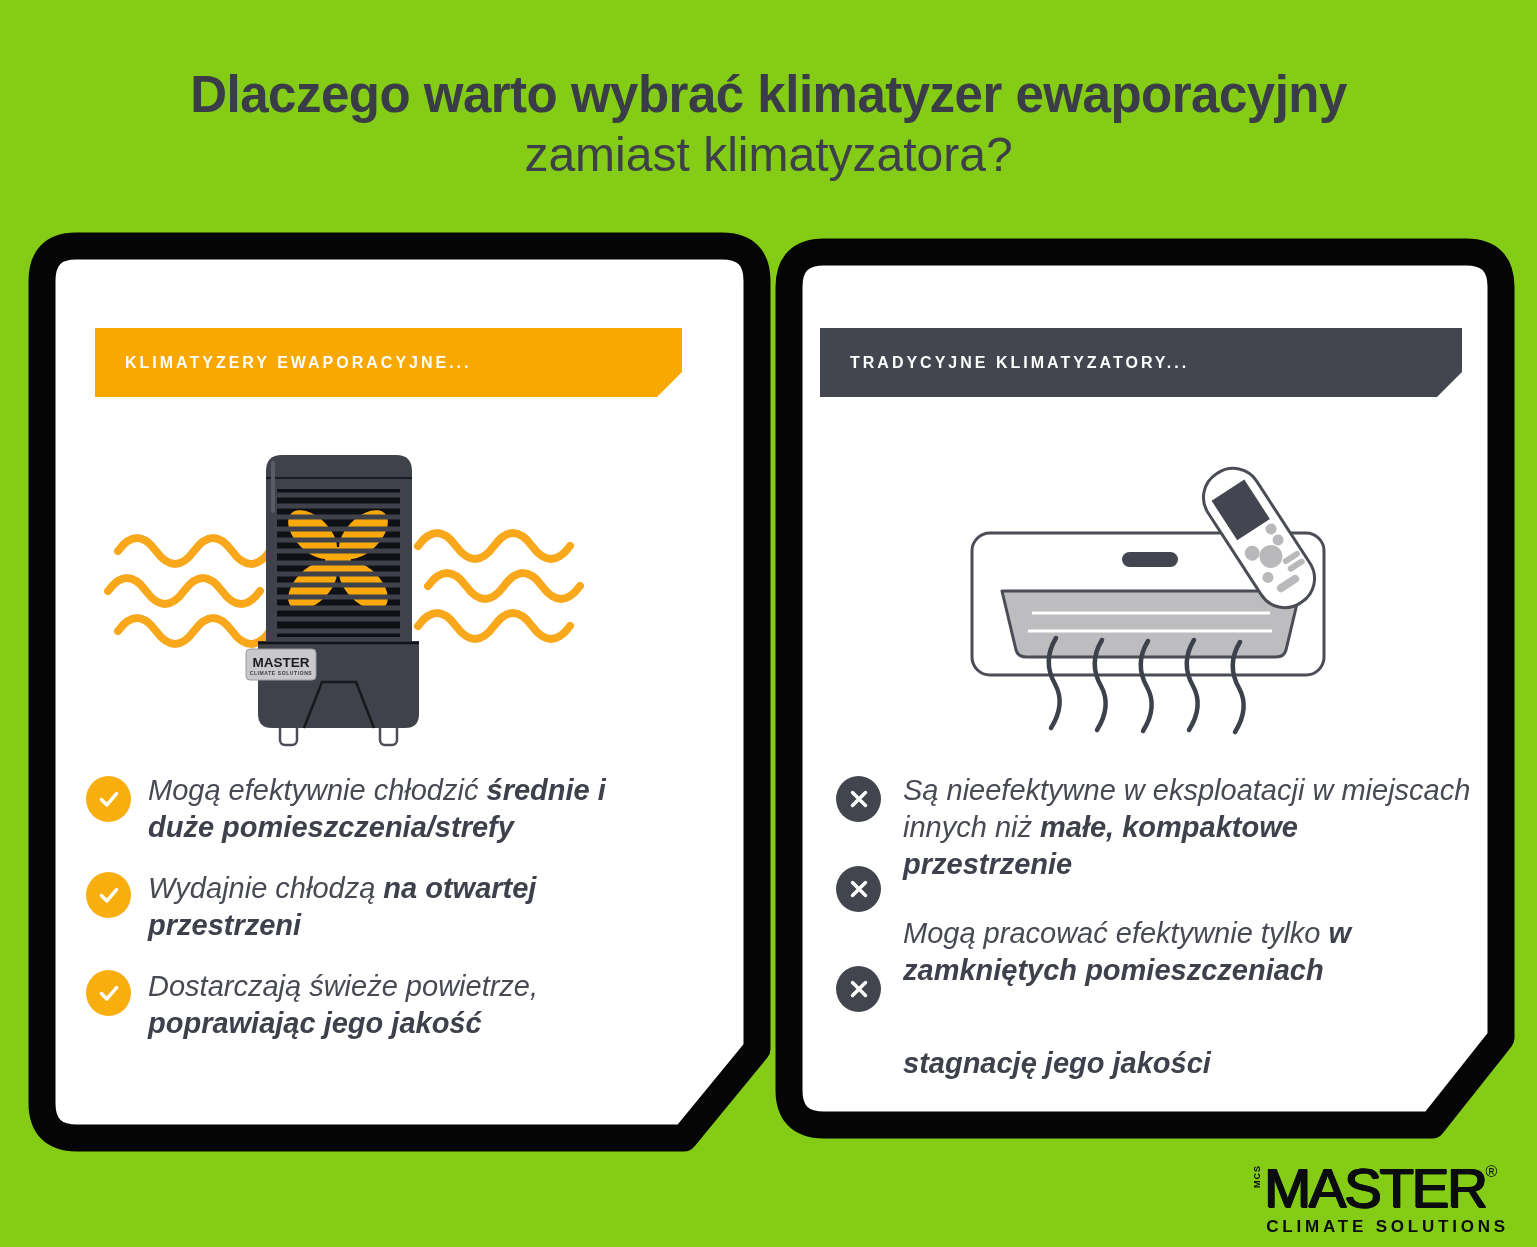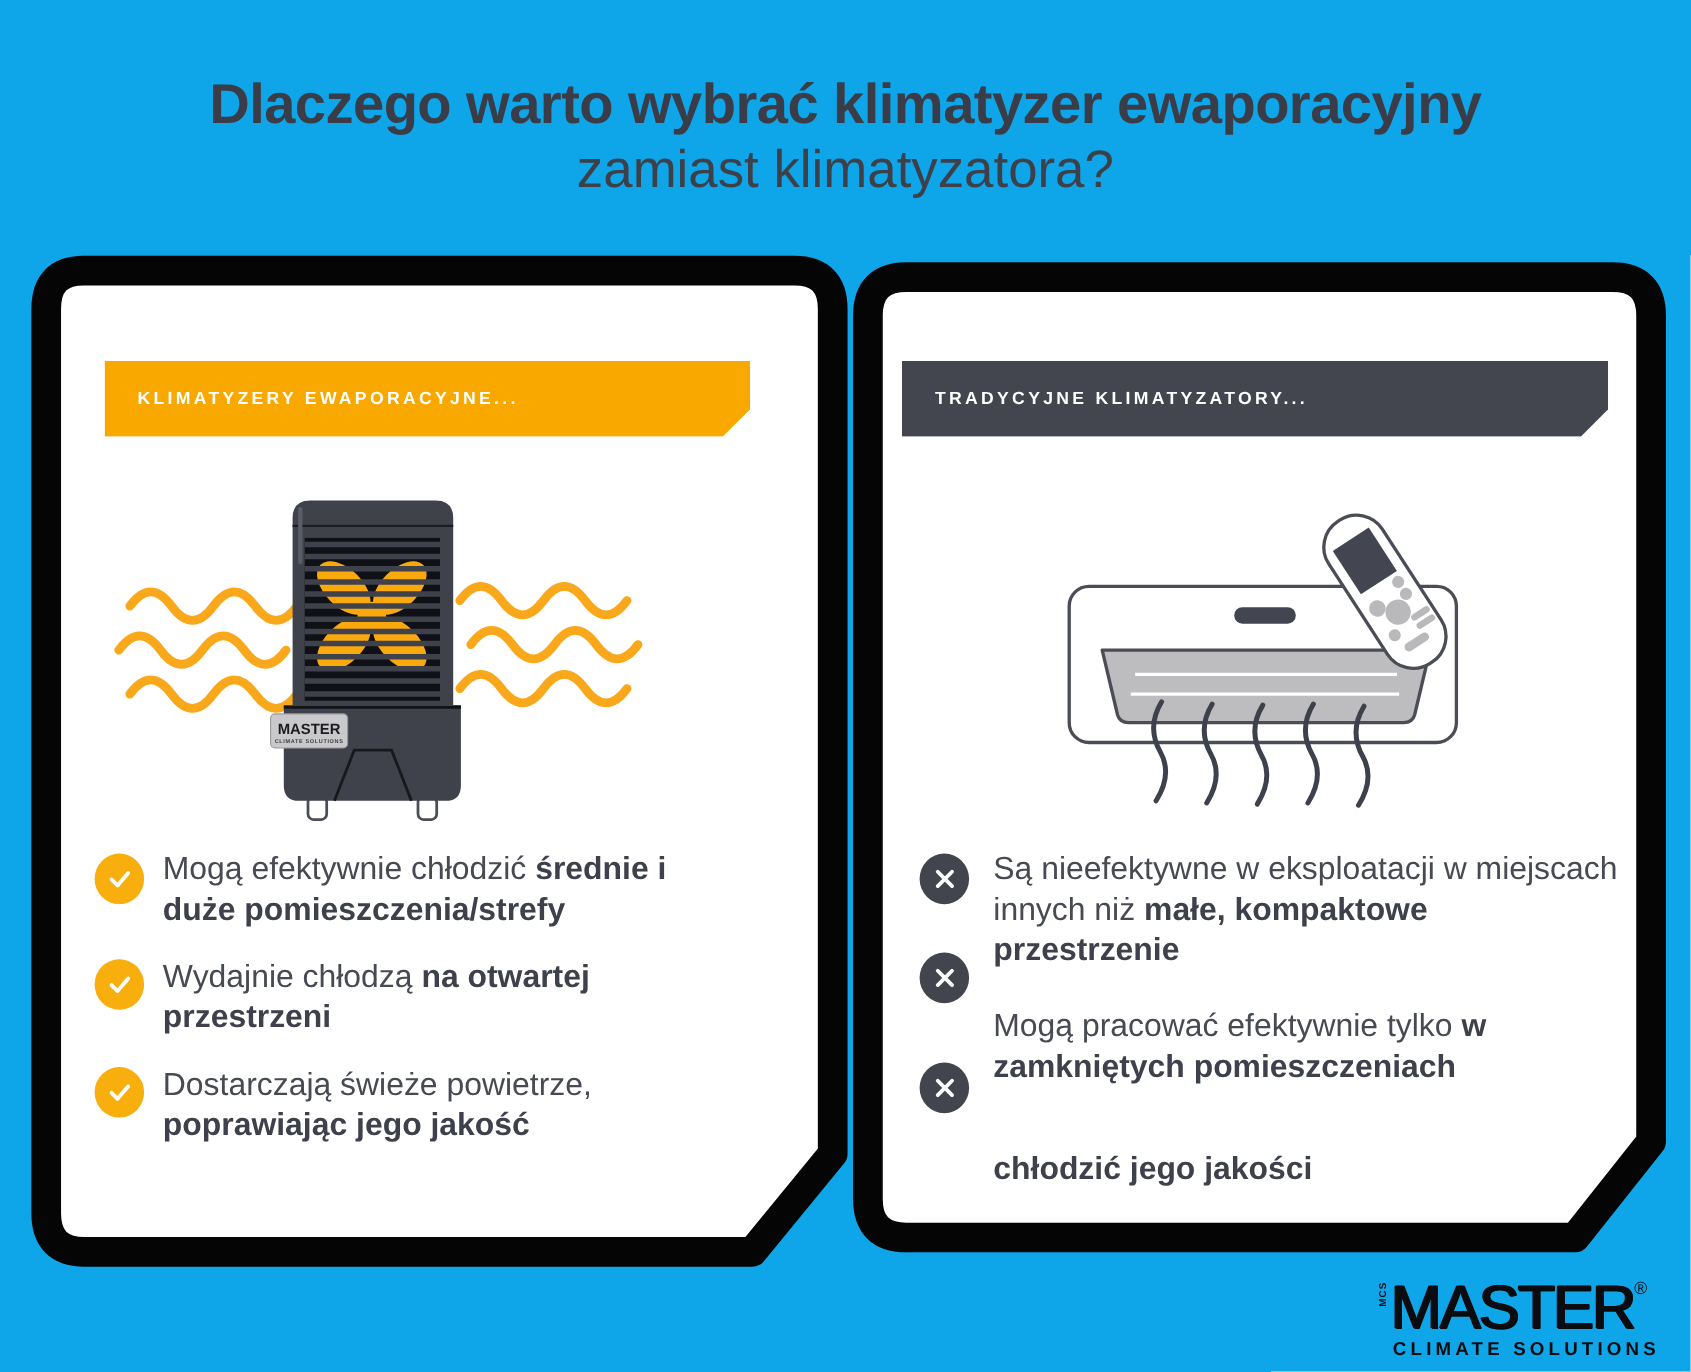--- a/index.html
+++ b/index.html
@@ -1,16 +1,16 @@
 <!DOCTYPE html>
 <html><head>
 <meta charset="utf-8">
 <style>
   html,body{margin:0;padding:0;background:#ffffff;}
-  .canvas{position:relative;width:1537px;height:1247px;background:#0ea5e9;overflow:hidden;
+  .canvas{position:relative;width:1537px;height:1247px;background:#84cc16;overflow:hidden;
           font-family:"Liberation Sans","DejaVu Sans",sans-serif;}
   .abs{position:absolute;}
 
   
   .cards-bg{position:absolute;left:0;top:0;width:1537px;height:1247px;}
   .card-shape{fill:#ffffff;stroke:#050505;stroke-width:27;stroke-linejoin:round;}
 
   
   .title{position:absolute;left:0;right:0;top:64px;text-align:center;color:#3a3d47;}
   .t1{display:block;font-size:51px;font-weight:bold;letter-spacing:-0.5px;line-height:62px;}
@@ -27,21 +27,21 @@
   
   .bicon{position:absolute;width:45px;height:46px;border-radius:50%;
          display:flex;align-items:center;justify-content:center;}
   .check{left:86px;background:#F8AE0D;}
   .xmark{left:836px;background:#42454E;}
   .ci1{top:776px;} .ci2{top:872px;} .ci3{top:970px;}
   .xi1{top:776px;} .xi2{top:866px;} .xi3{top:966px;}
   .bicon svg{width:26px;height:26px;}
 
   
-  .btext{position:absolute;font-size:29px;line-height:37px;color:#474a52;}
+  .btext{position:absolute;font-size:29px;line-height:37px;color:#474a52;font-style:italic;}
   .btext strong{font-weight:bold;color:#3e414b;}
   .lt1{left:148px;top:772px;width:580px;}
   .lt2{left:148px;top:870px;width:580px;}
   .lt3{left:148px;top:968px;width:580px;}
   .rt1{left:903px;top:772px;width:585px;}
   .rt2{left:903px;top:915px;width:585px;}
   .rt3{left:903px;top:1008px;width:585px;}
 
   
   .logo{position:absolute;right:28px;top:1162px;color:#0b0c0f;}
@@ -207,21 +207,21 @@
         <path d="M6 6l12 12 M18 6L6 18" stroke="#fff" stroke-width="3.2" fill="none" stroke-linecap="round"></path>
       </svg>
   </div>
 
   <div class="btext lt1"><span>Mogą efektywnie chłodzić </span><strong>średnie i</strong><br><strong>duże pomieszczenia/strefy</strong></div>
   <div class="btext lt2"><span>Wydajnie chłodzą </span><strong>na otwartej</strong><br><strong>przestrzeni</strong></div>
   <div class="btext lt3"><span>Dostarczają świeże powietrze,</span><br><strong>poprawiając jego jakość</strong></div>
 
   <div class="btext rt1"><span>Są nieefektywne w eksploatacji w miejscach</span><br><span>innych niż </span><strong>małe, kompaktowe</strong><br><strong>przestrzenie</strong></div>
   <div class="btext rt2"><span>Mogą pracować efektywnie tylko </span><strong>w</strong><br><strong>zamkniętych pomieszczeniach</strong></div>
-  <div class="btext rt3"><br><strong>chłodzić jego jakości</strong></div>
+  <div class="btext rt3"><br><strong>stagnację jego jakości</strong></div>
 
   <div class="logo">
     <div class="logo-side">MCS</div>
     <div class="logo-brand"><span>MASTER</span><span class="reg">®</span></div>
     <div class="logo-sub">CLIMATE SOLUTIONS</div>
   </div>
 
 </div>
 
 </body></html>

